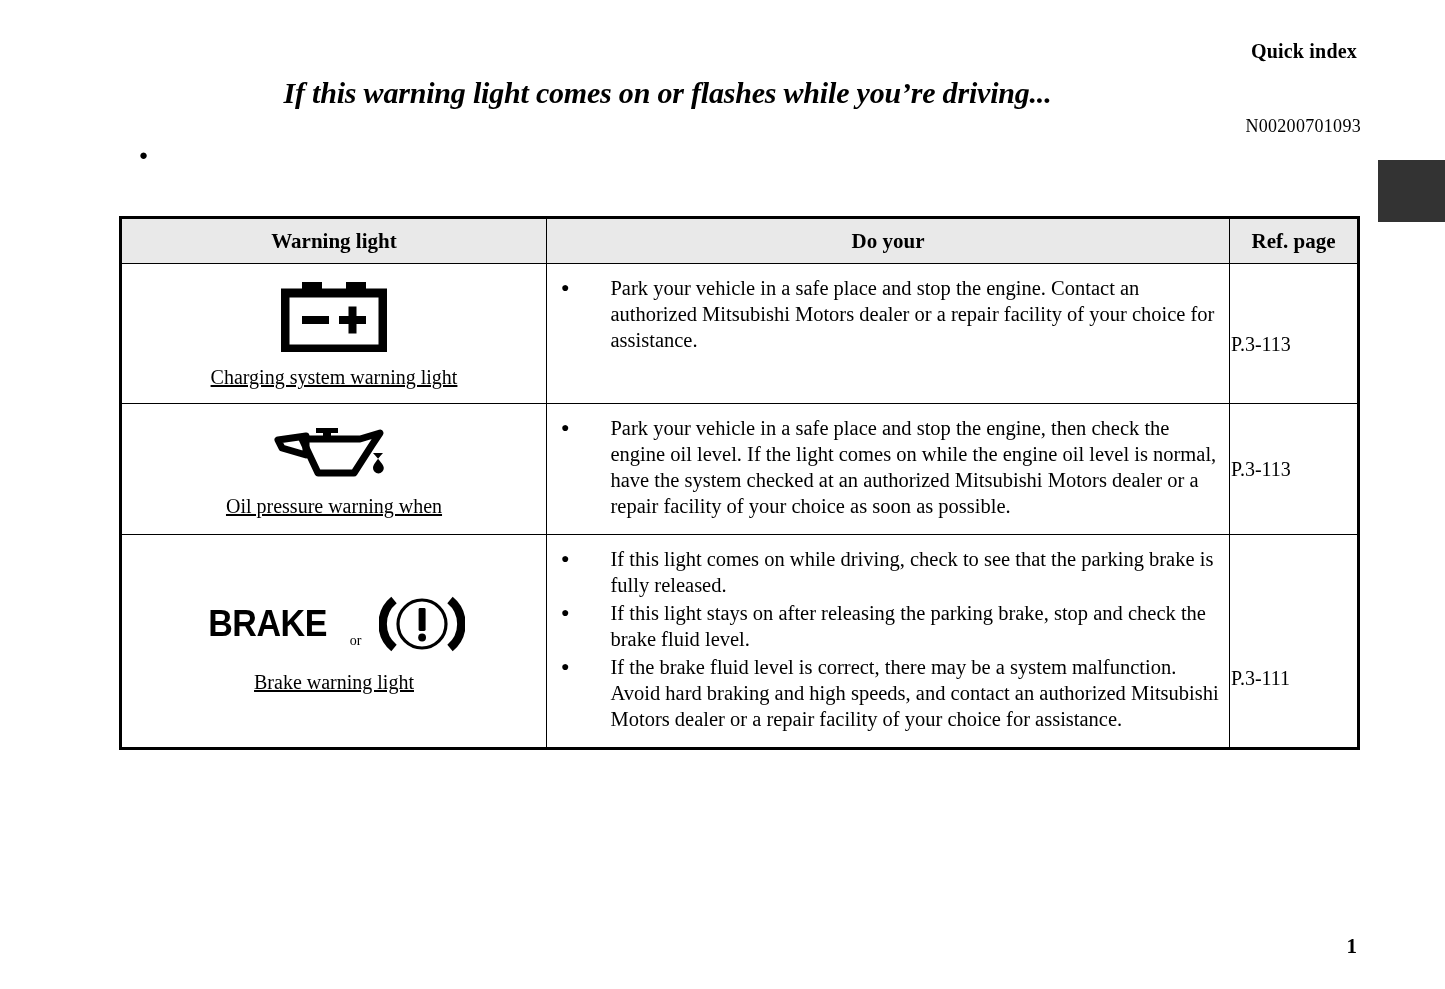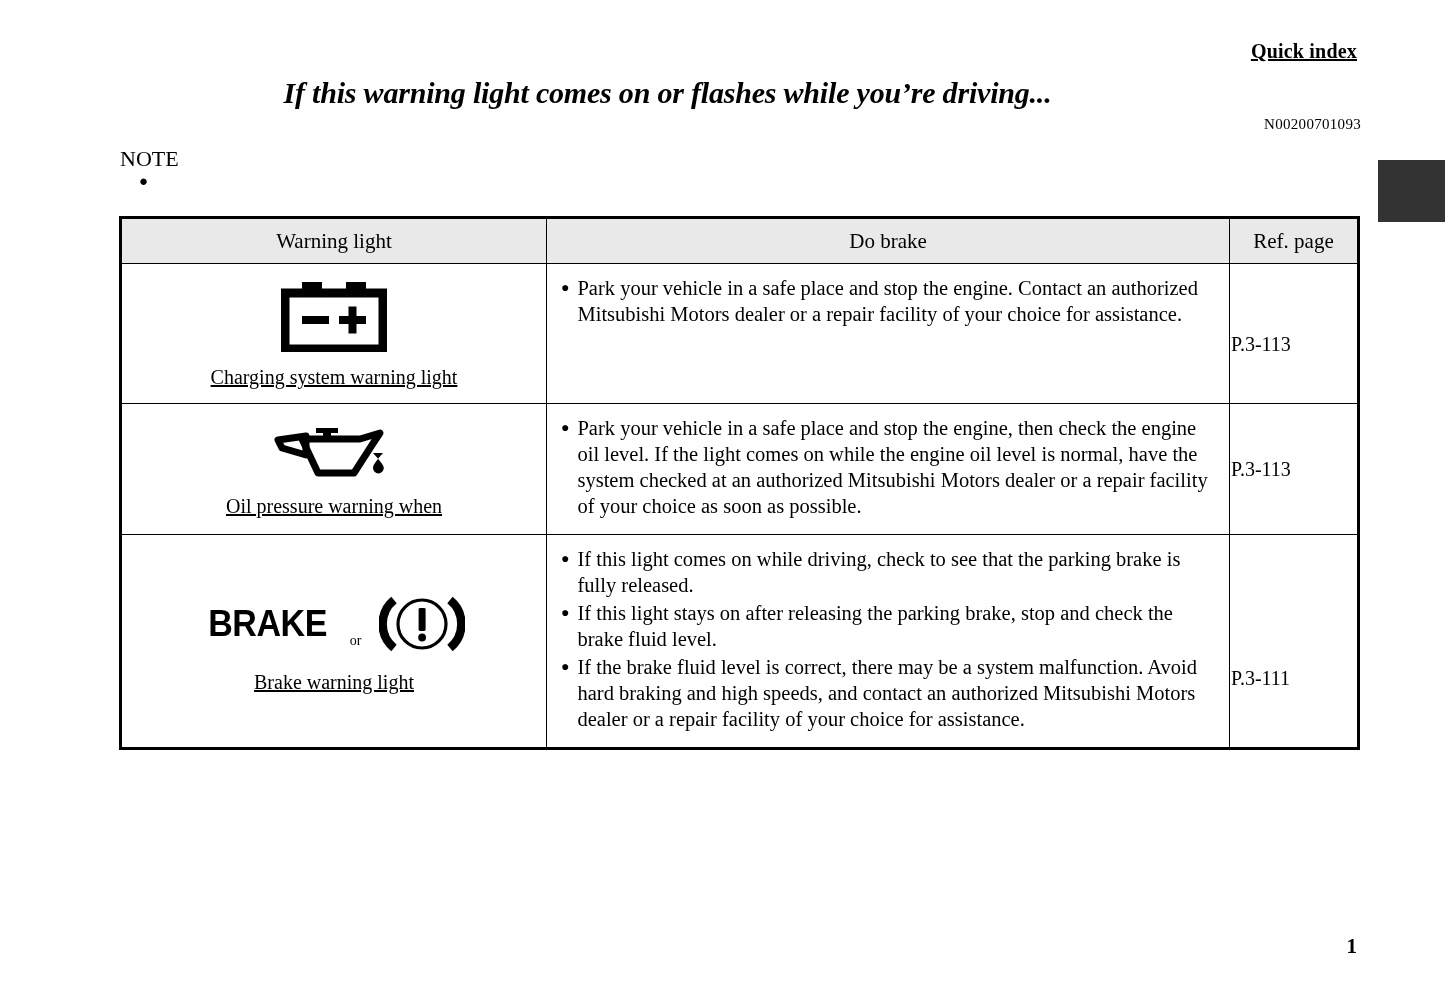--- a/index.html
+++ b/index.html
@@ -17,21 +17,20 @@
   }
 
   
   .quick-index {
     position: absolute;
     top: 40px;
     right: 88px;
     font-size: 20px;
     font-weight: bold;
     letter-spacing: 0.2px;
-    text-decoration: underline;
   }
 
   .page-title {
     position: absolute;
     top: 76px;
     left: 0;
     width: 1445px;
     text-align: center;
     font-size: 30px;
     font-weight: bold;
@@ -39,21 +38,21 @@
     letter-spacing: -0.2px;
     padding-right: 135px;
     box-sizing: border-box;
     padding-left: 25px;
   }
 
   .doc-code {
     position: absolute;
     top: 116px;
     right: 84px;
-    font-size: 15px;
+    font-size: 18px;
     letter-spacing: 0.3px;
     margin-left: 19px;
   }
 
   .edge-tab {
     position: absolute;
     top: 160px;
     left: 1378px;
     width: 72px;
     height: 62px;
@@ -100,21 +99,21 @@
   .warn-table th, .warn-table td {
     border: 1.5px solid #000;
     vertical-align: middle;
   }
   .warn-table {
     outline: 3px solid #000;
     outline-offset: -1.5px;
   }
   thead th {
     background: #e9e9e9;
-    font-weight: normal;
+    font-weight: bold;
     font-size: 21px;
     height: 42px;
     border-bottom: 3px solid #000;
   }
   col.c-light  { width: 425px; }
   col.c-do     { width: 683px; }
   col.c-ref    { width: 128px; }
 
   td.light-cell {
     text-align: center;
@@ -146,20 +145,21 @@
   .do-bullet {
     font-size: 14px;
     line-height: 26px;
     margin-right: 8px;
     flex: 0 0 auto;
   }
   .do-text {
     font-size: 20.5px;
     line-height: 26px;
     flex: 1 1 auto;
+    margin-left: 33px;
   }
 
   
   .icon-wrap { display: block; margin: 0 auto; }
 
   
   .brake-row {
     display: flex;
     align-items: center;
     justify-content: center;
@@ -193,36 +193,35 @@
 
 <div class="quick-index">Quick index</div>
 
 <div class="page-title">If this warning light comes on or flashes while you’re driving...</div>
 
 <div class="doc-code">N00200701093</div>
 
 <div class="edge-tab"></div>
 
 <div class="note-block">
-  <div class="note-title">NOTE</div>
   <div class="note-item">
     <span class="note-bullet">●</span>
   </div>
 </div>
 
 <table class="warn-table">
   <colgroup>
     <col class="c-light">
       <col class="c-do">
       <col class="c-ref">
   </colgroup>
   <thead>
     <tr>
       <th>Warning light</th>
-      <th>Do brake</th>
+      <th>Do your</th>
       <th>Ref. page</th>
     </tr>
   </thead>
   <tbody>
 
     <tr>
       <td class="light-cell">
         <svg class="icon-wrap" width="106" height="72" viewBox="0 0 106 72">
           <rect x="21" y="2" width="20" height="12" fill="#000"></rect>
           <rect x="65" y="2" width="20" height="12" fill="#000"></rect>

